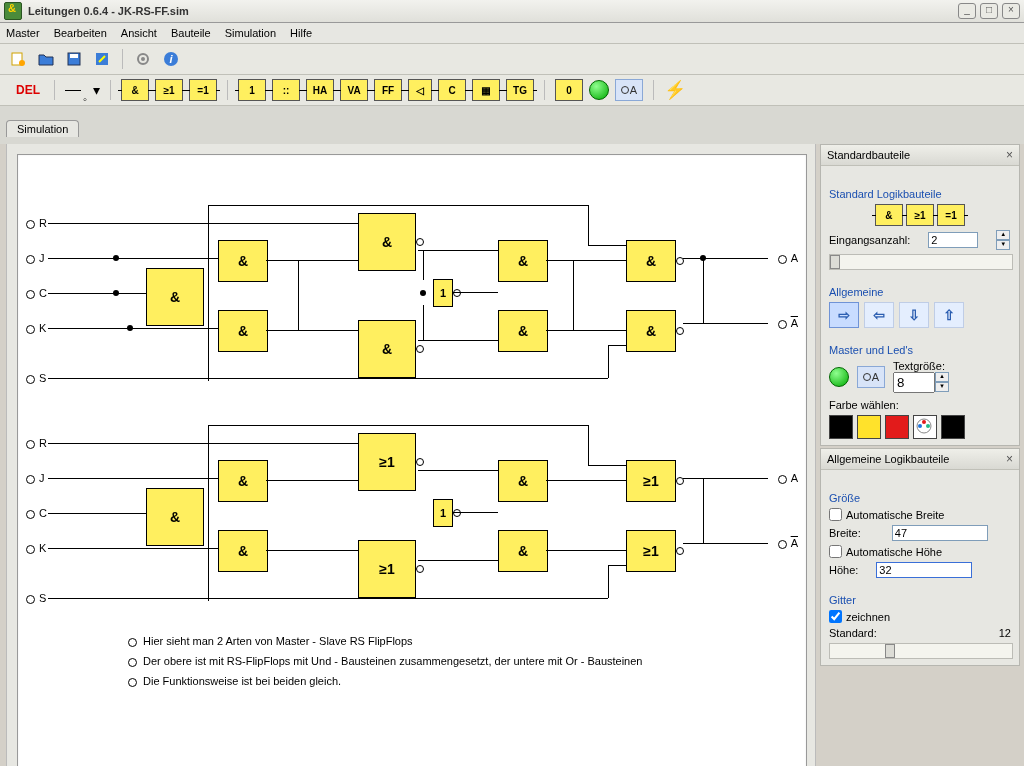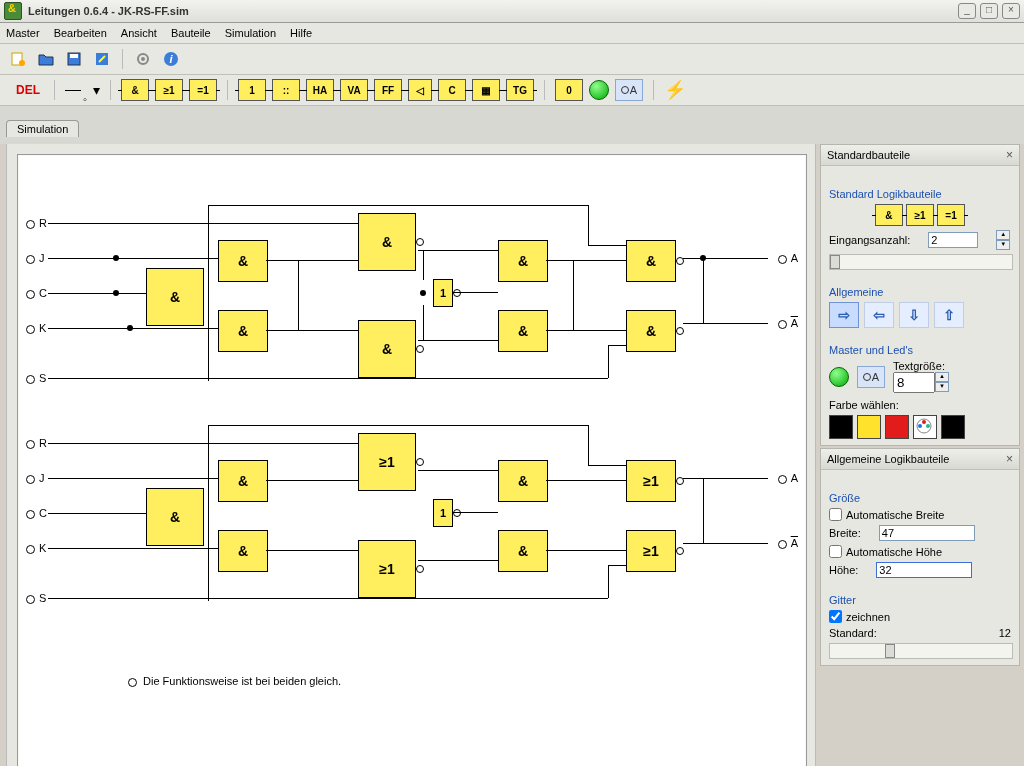--- a/index.html
+++ b/index.html
@@ -250,20 +250,22 @@
       <div class="wire h" style="top:357px;left:435px;width:45px"></div>
       <div class="wire h" style="top:325px;left:528px;width:80px"></div>
       <div class="wire h" style="top:395px;left:528px;width:80px"></div>
       <div class="wire h" style="top:323px;left:665px;width:85px"></div>
       <div class="wire h" style="top:388px;left:665px;width:85px"></div>
       <div class="wire v" style="top:323px;left:685px;height:65px"></div>
       <div class="wire h" style="top:443px;left:190px;width:400px"></div>
       <div class="wire v" style="top:410px;left:590px;height:33px"></div>
       <div class="wire h" style="top:410px;left:590px;width:18px"></div>
 
+      <div class="note" style="top:480px;left:110px"><span class="circ"></span><span>Hier sieht man 2 Arten von Master - Slave RS FlipFlops</span></div>
+      <div class="note" style="top:500px;left:110px"><span class="circ"></span><span>Der obere ist mit RS-FlipFlops mit Und - Bausteinen zusammengesetzt, der untere mit Or - Bausteinen</span></div>
       <div class="note" style="top:520px;left:110px"><span class="circ"></span><span>Die Funktionsweise ist bei beiden gleich.</span></div>
     </div>
   </div>
 
   <div class="rightpane">
     <div class="panel">
       <div class="panelhdr">
           <span>Standardbauteile</span>
           <span class="x">×</span>
         </div>
@@ -334,21 +336,21 @@
           <span class="x">×</span>
         </div>
       <div class="panelbody">
         <div class="seclabel">Größe</div>
         <div class="check">
             <input type="checkbox" style="">
             <span>Automatische Breite</span>
           </div>
         <div class="inrow">
             <label>Breite:</label>
-            <input type="text" style="width: 90px;" value="47">
+            <input type="text" style="width: 90px; margin-left: 13px;" value="47">
           </div>
         <div class="check">
             <input type="checkbox" style="">
             <span>Automatische Höhe</span>
           </div>
         <div class="inrow">
             <label>Höhe:</label>
             <input type="text" style="width: 90px; border-color: rgb(58, 111, 216);" value="32">
           </div>
         <div class="seclabel">Gitter</div>

